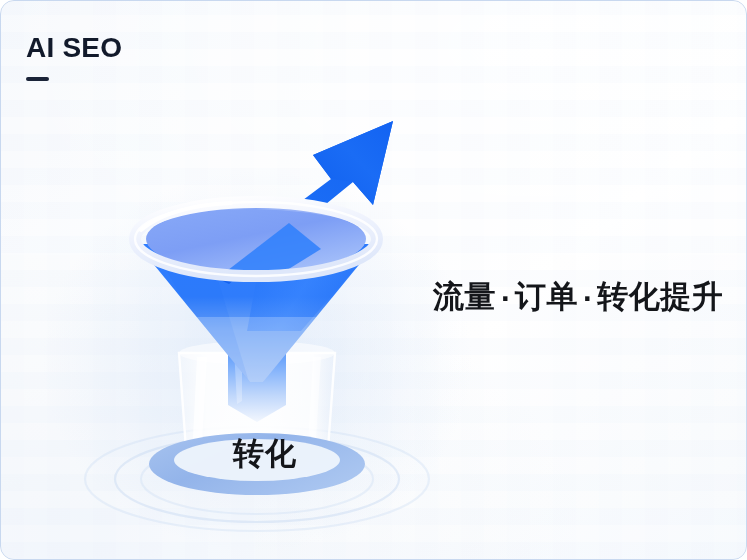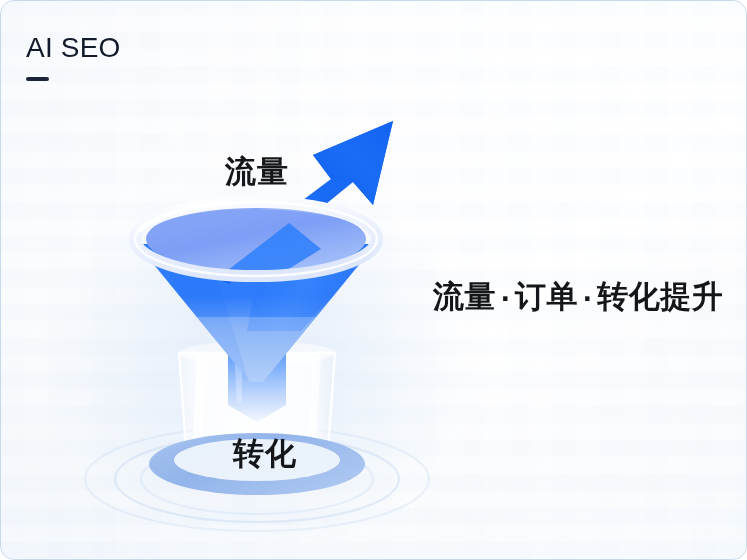--- a/index.html
+++ b/index.html
@@ -24,21 +24,21 @@
     background:
       repeating-linear-gradient(0deg, rgba(245,249,253,.55) 0 17px, rgba(255,255,255,.55) 17px 34px),
       repeating-linear-gradient(90deg, rgba(246,249,253,.45) 0 23px, rgba(255,255,255,.45) 23px 46px);
     opacity:.55;
     mix-blend-mode:normal;
   }
 
   
   #title-block{position:absolute;left:25px;top:33px;z-index:6;}
   #page-title{
-    font-size:28px;font-weight:normal;color:#121a2b;
+    font-size:28px;font-weight:bold;color:#121a2b;
     letter-spacing:.2px;line-height:1;white-space:nowrap;
   }
   #title-rule{
     margin-top:15px;width:23px;height:4px;border-radius:2px;background:#1b2438;
   }
 
   
   #illustration{position:absolute;left:0;top:0;width:747px;height:560px;z-index:3;}
 
   
@@ -188,19 +188,18 @@
       <ellipse cx="255" cy="238" rx="121" ry="37" fill="none" stroke="#ffffff" stroke-width="2.4" opacity=".85"></ellipse>
 
       <path d="M140 229 Q168 205 230 202" fill="none" stroke="#ffffff" stroke-width="4" stroke-linecap="round" opacity=".95"></path>
     </g>
 
     <g>
       <path d="M312 154 L392 120 L372 204 L352 181 L330 178 Z" fill="url(#gradArrow)"></path>
     </g>
   </svg>
 
-  <div class="cn-label" id="label-traffic">流量</div>
 
   <div class="cn-label" id="label-conversion">转化</div>
 
   <div id="headline-right">流量·订单·转化提升</div>
 
 </div>
 
 </body></html>

